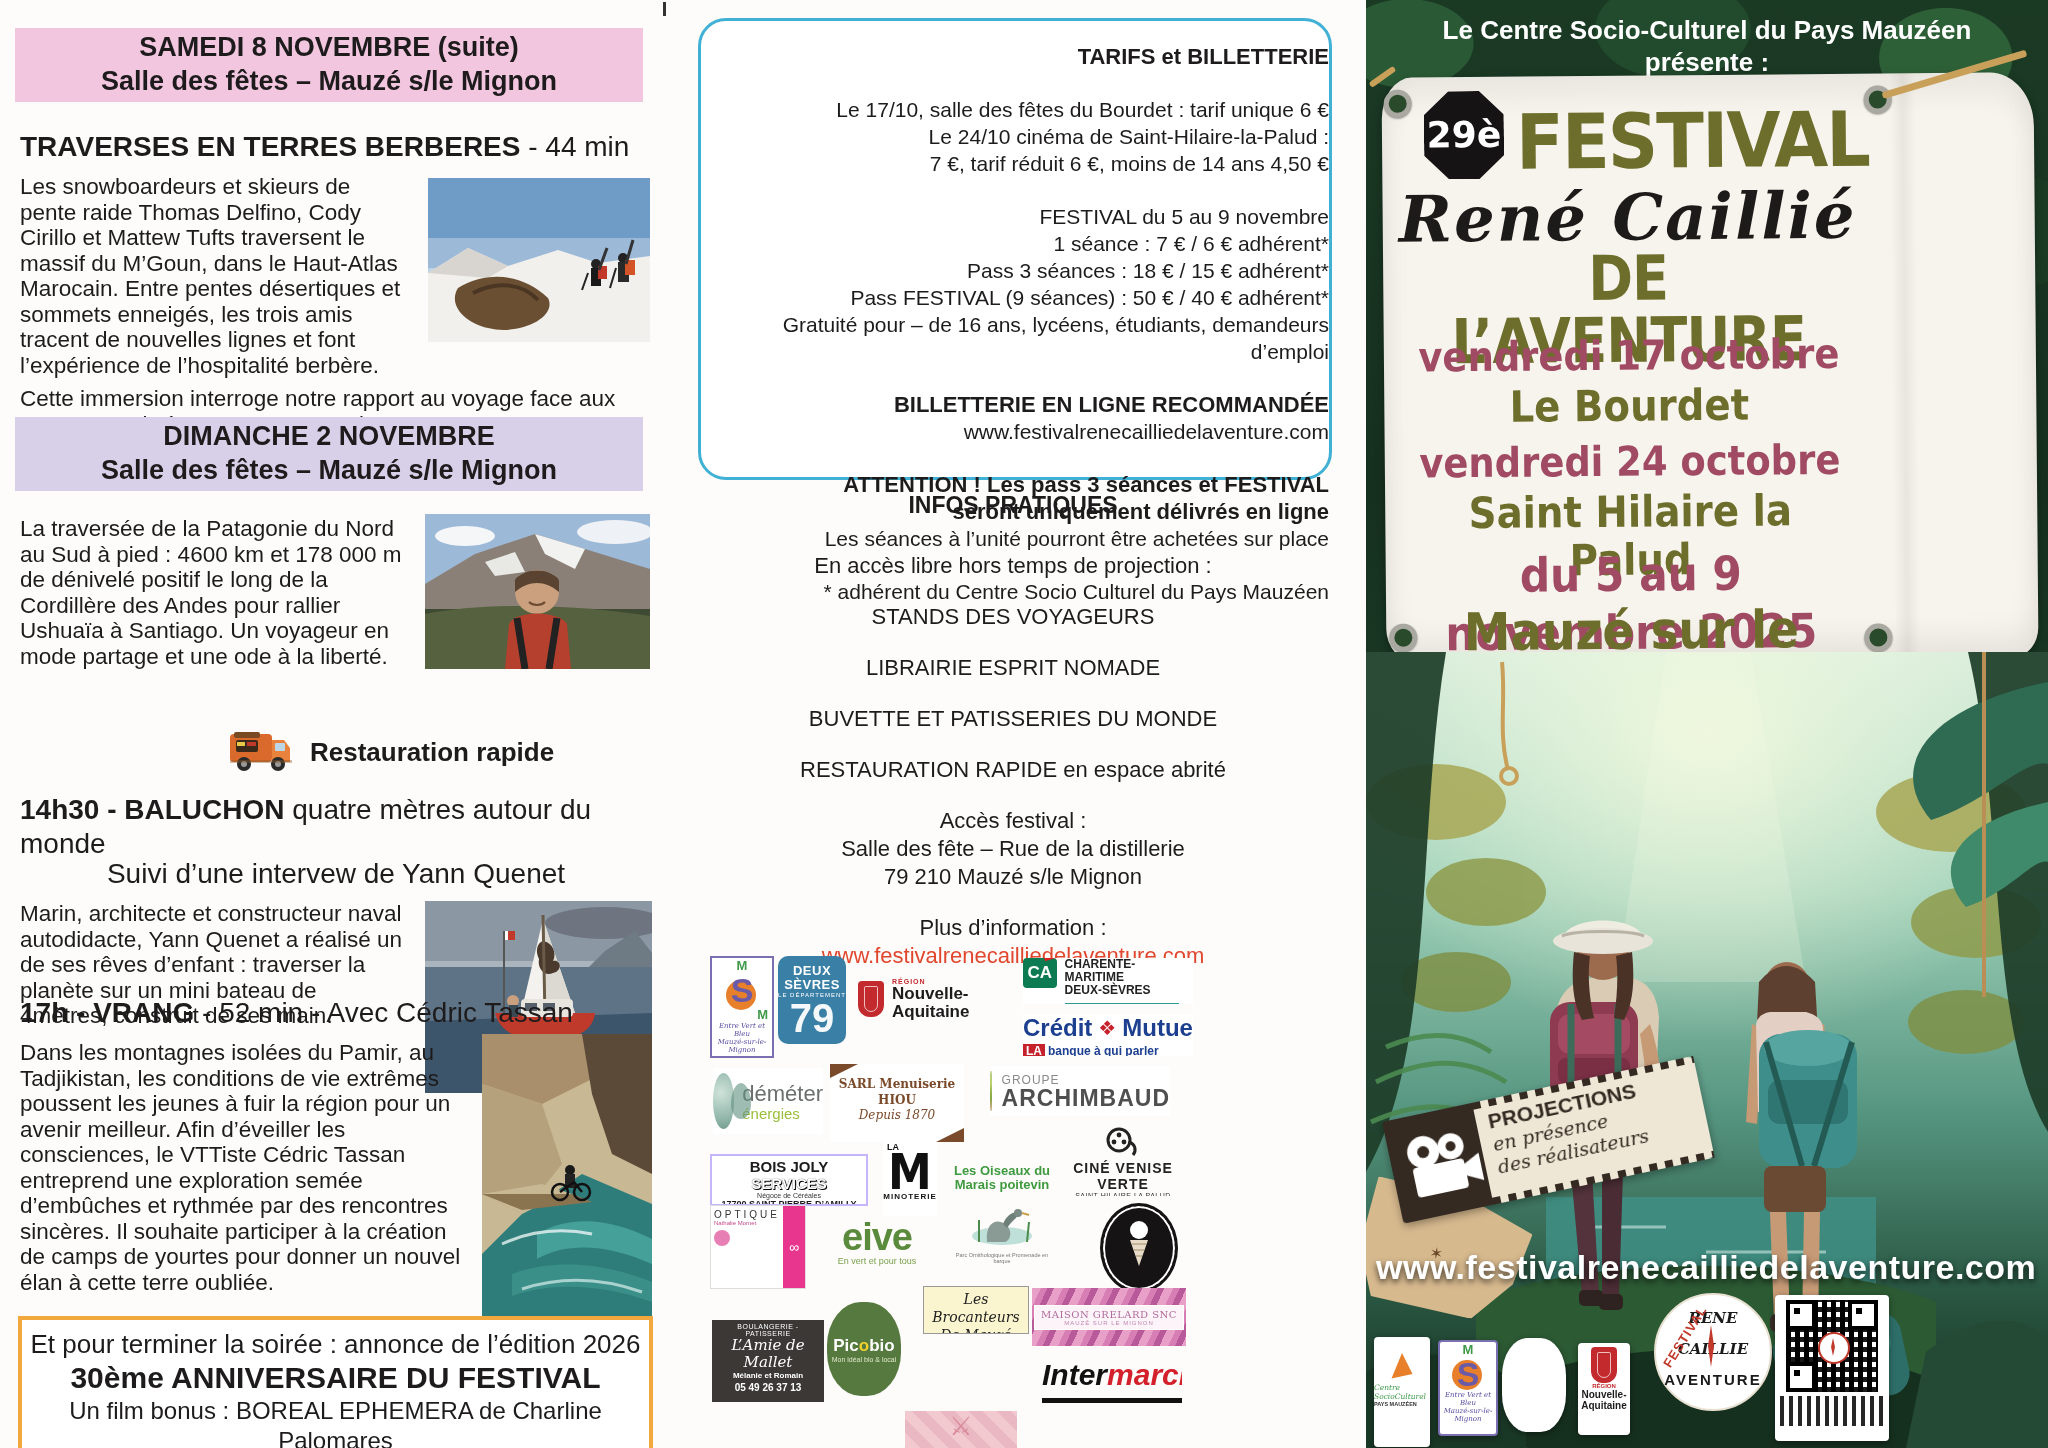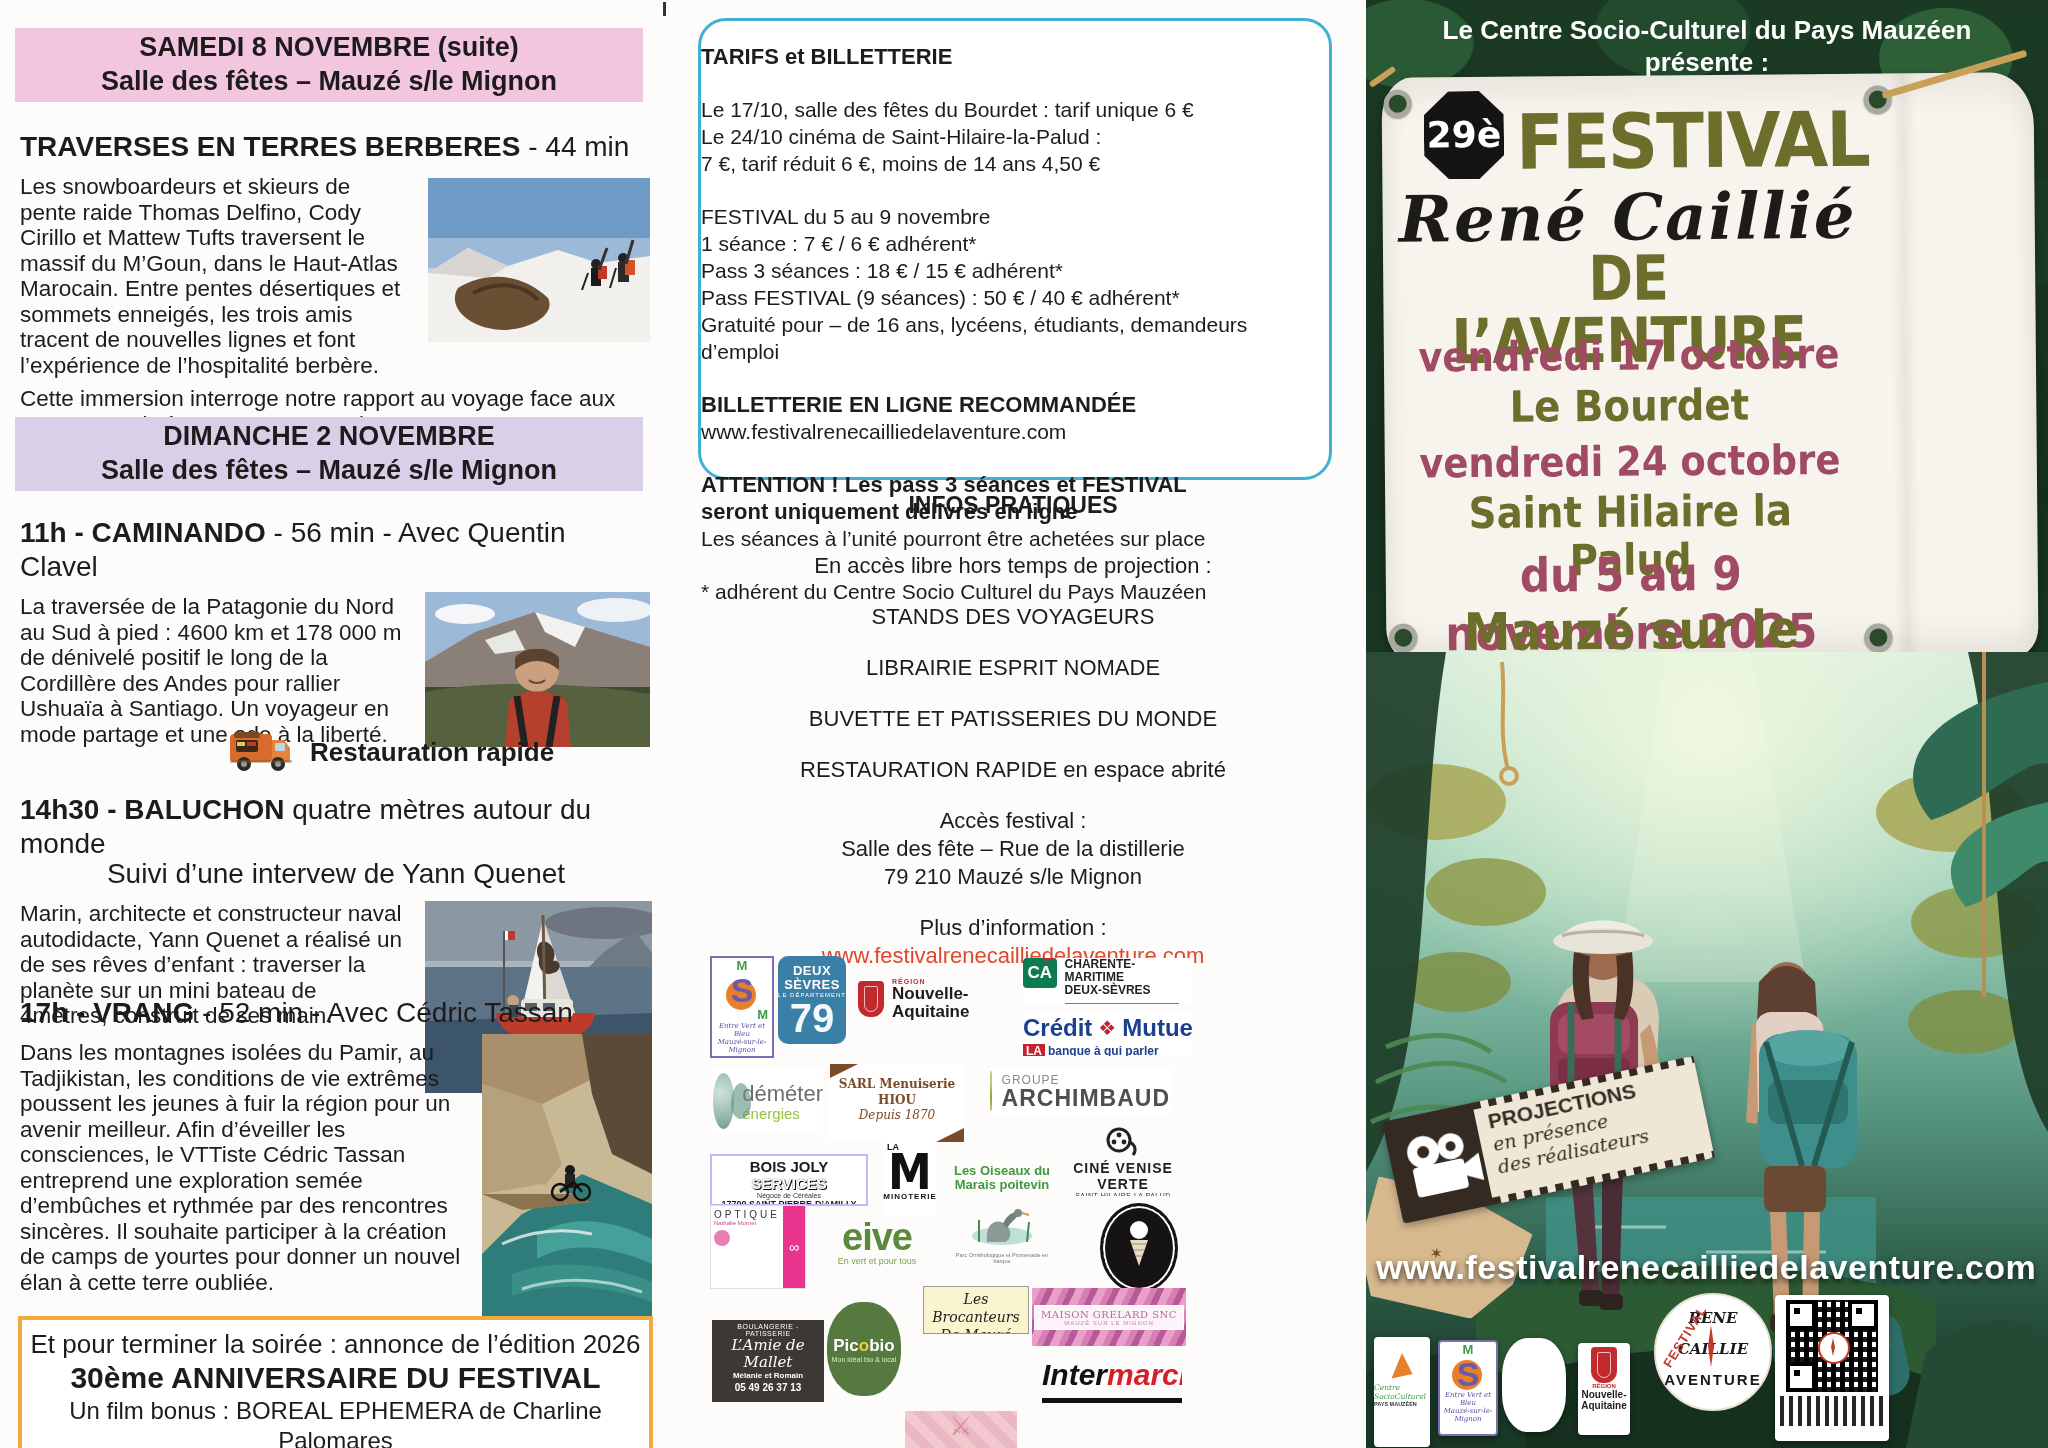--- a/index.html
+++ b/index.html
@@ -23,21 +23,21 @@
   .truckrow .lbl{font-weight:bold;font-size:26px}
   .closing{position:absolute;left:18px;top:1316px;width:619px;border:4px solid #f3a83d;
            background:#fff;text-align:center;padding:8px 4px 10px 4px}
   .closing .c1{font-size:26px;line-height:32px}
   .closing .c2{font-size:30px;line-height:36px;font-weight:bold}
   .closing .c3{font-size:24px;line-height:30px}
   .cropmark{position:absolute;left:663px;top:2px;width:3px;height:14px;background:#333}
   
   .tarifs{position:absolute;left:698px;top:18px;width:628px;height:456px;
           border:3px solid #41b0d5;border-radius:28px;background:#fff;
-          text-align:left;font-size:21px;line-height:27px}
+          text-align:right;font-size:21px;line-height:27px}
   .tarifs .ttl{font-size:22px;font-weight:bold;margin:22px 0 26px 0}
   .tarifs .gap{height:26px}
   .tarifs .bold{font-weight:bold;font-size:22px}
   .infos{position:absolute;left:698px;top:492px;width:630px;text-align:center}
   .infos .ttl{font-size:23px;font-weight:bold;margin-bottom:34px}
   .infos .ln{font-size:22px;margin-bottom:25px}
   .infos .sp{margin-bottom:25px}
   .infos .red{color:#e0472e}
   
   .sponsors{position:absolute;left:690px;top:940px;width:660px;height:470px;font-family:"Liberation Sans",sans-serif}
@@ -243,21 +243,20 @@
     <p>Cette immersion interroge notre rapport au voyage face aux menaces qui pèsent sur notre environnement.</p>
   </div>
 </section>
 
 <div class="evbox purple">
   <div>DIMANCHE 2 NOVEMBRE</div>
   <div>Salle des fêtes – Mauzé s/le Mignon</div>
 </div>
 
 <section class="film" style="left:20px;top:516px;width:630px">
-  <h3><span class="t">11h - CAMINANDO</span><span> - 56 min - Avec Quentin Clavel</span></h3>
   <div class="film-body">
     <div class="photo fr" style="width:225px;height:155px;margin-top:-2px">
       <svg width="225" height="155" viewBox="0 0 225 155">
         <rect width="225" height="155" fill="#9db9d8"></rect>
         <ellipse cx="40" cy="22" rx="30" ry="10" fill="#f4f6f8"></ellipse>
         <ellipse cx="190" cy="18" rx="38" ry="12" fill="#eef2f6"></ellipse>
         <path d="M0,70 L50,40 L110,20 L160,35 L225,55 L225,100 L0,100 Z" fill="#8a8077"></path>
         <path d="M110,20 L160,35 L150,55 L120,40 Z" fill="#f2f2f0"></path>
         <path d="M60,48 L90,38 L100,58 L70,62 Z" fill="#e8e8e4"></path>
         <rect y="95" width="225" height="60" fill="#3f4a33"></rect>

